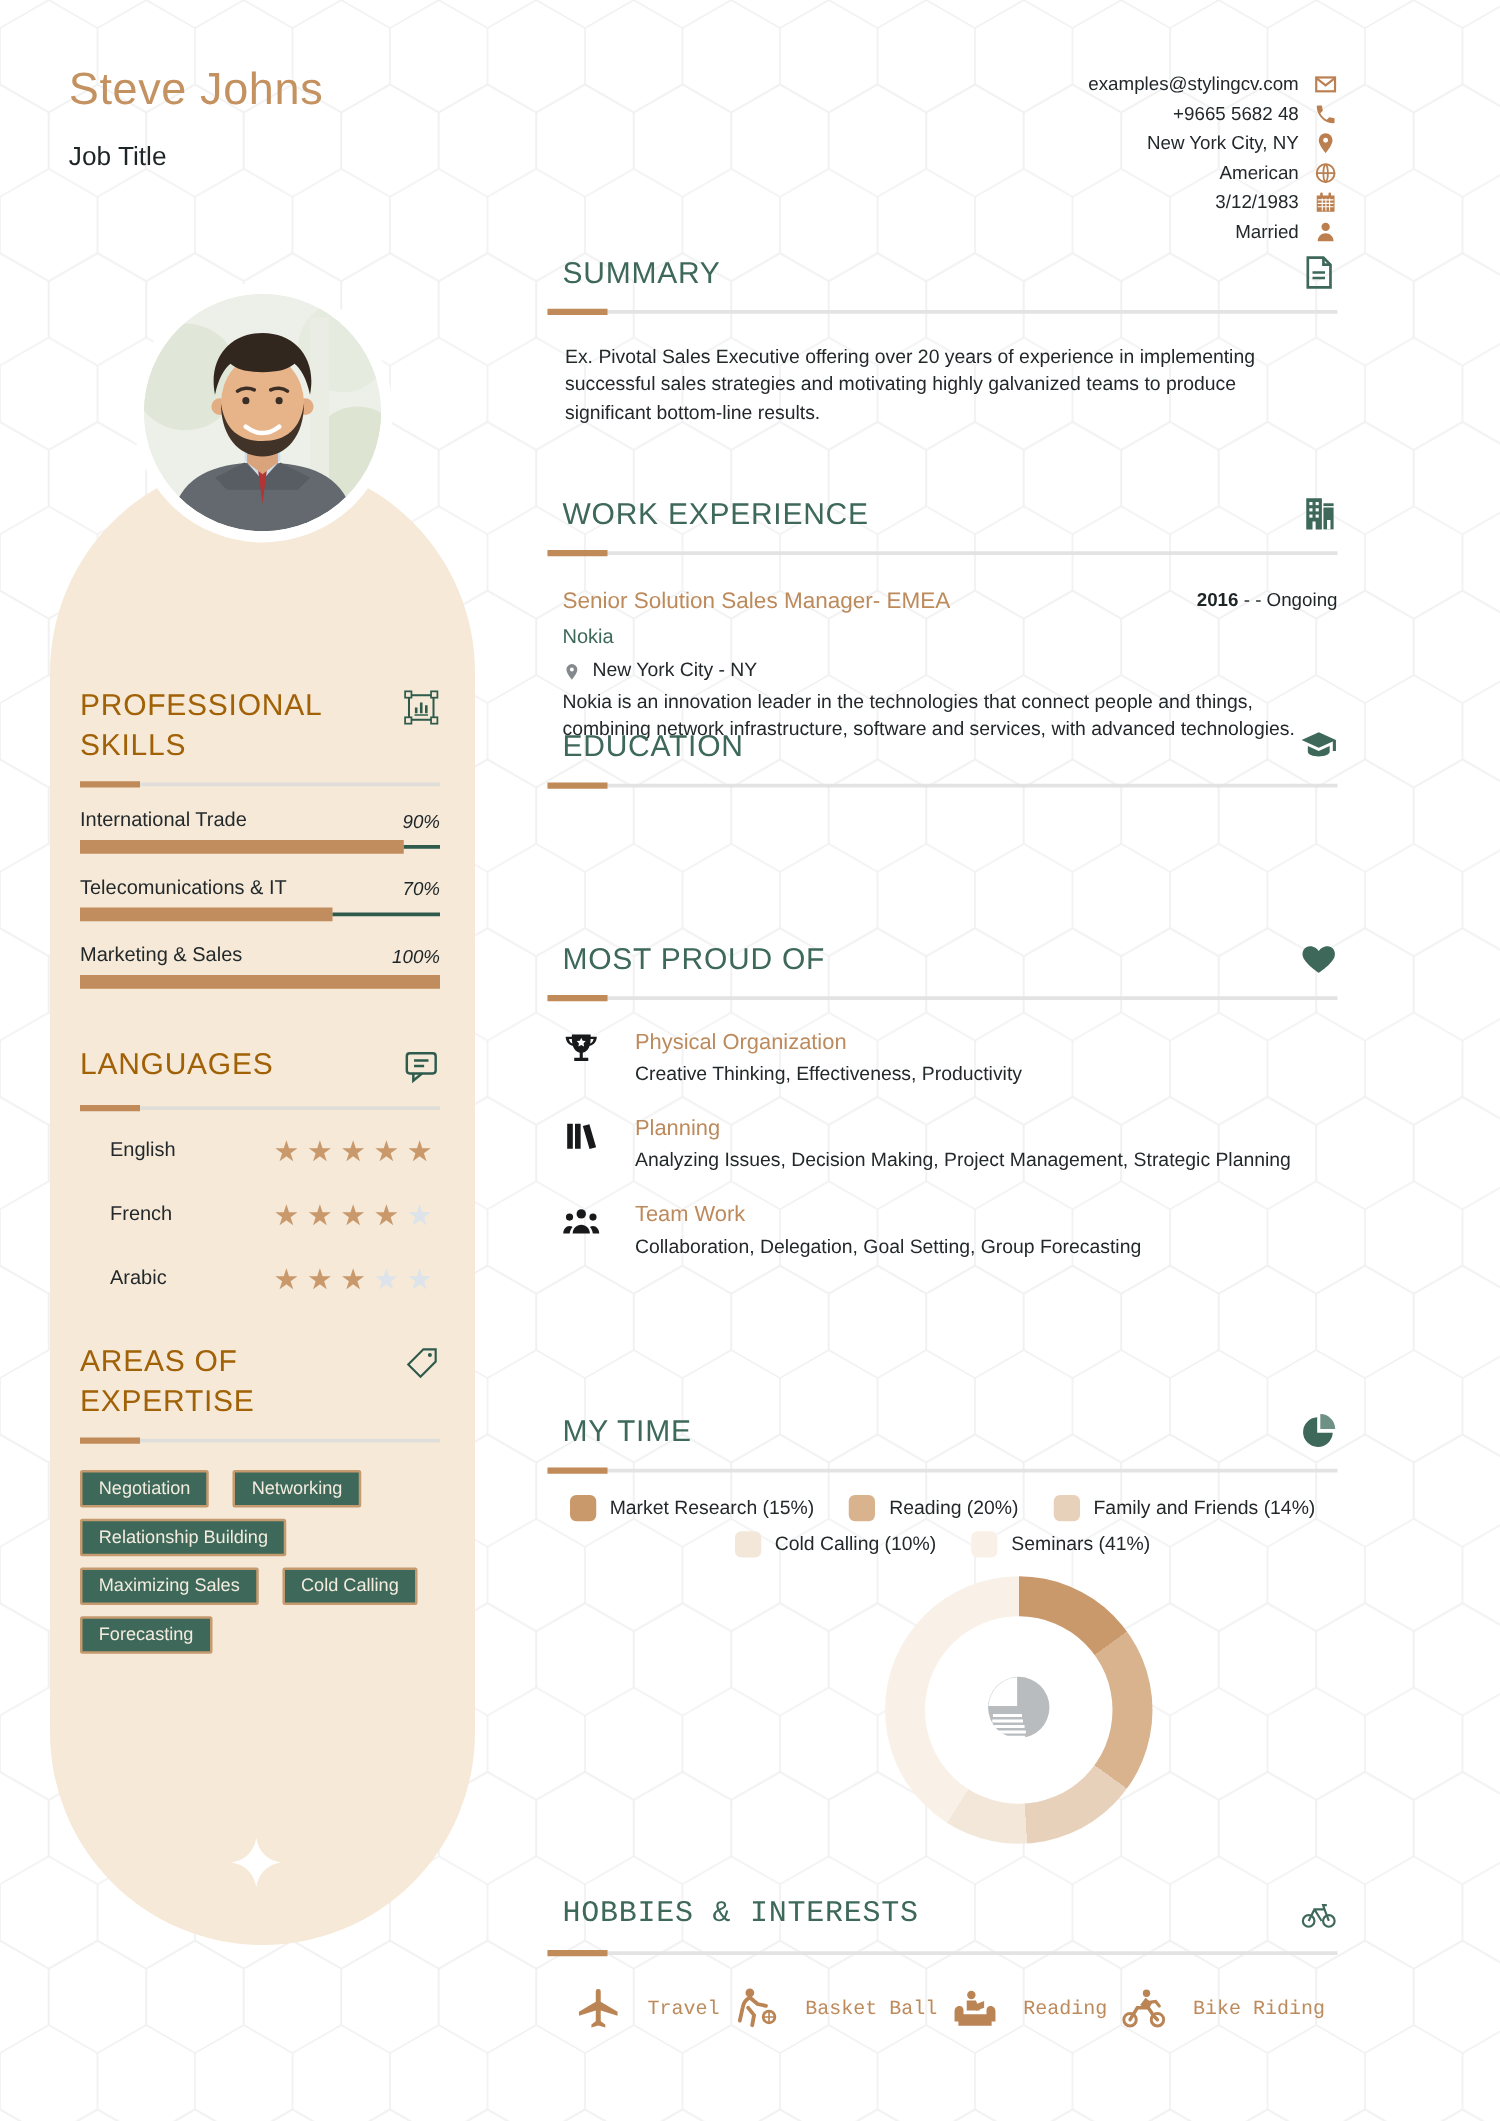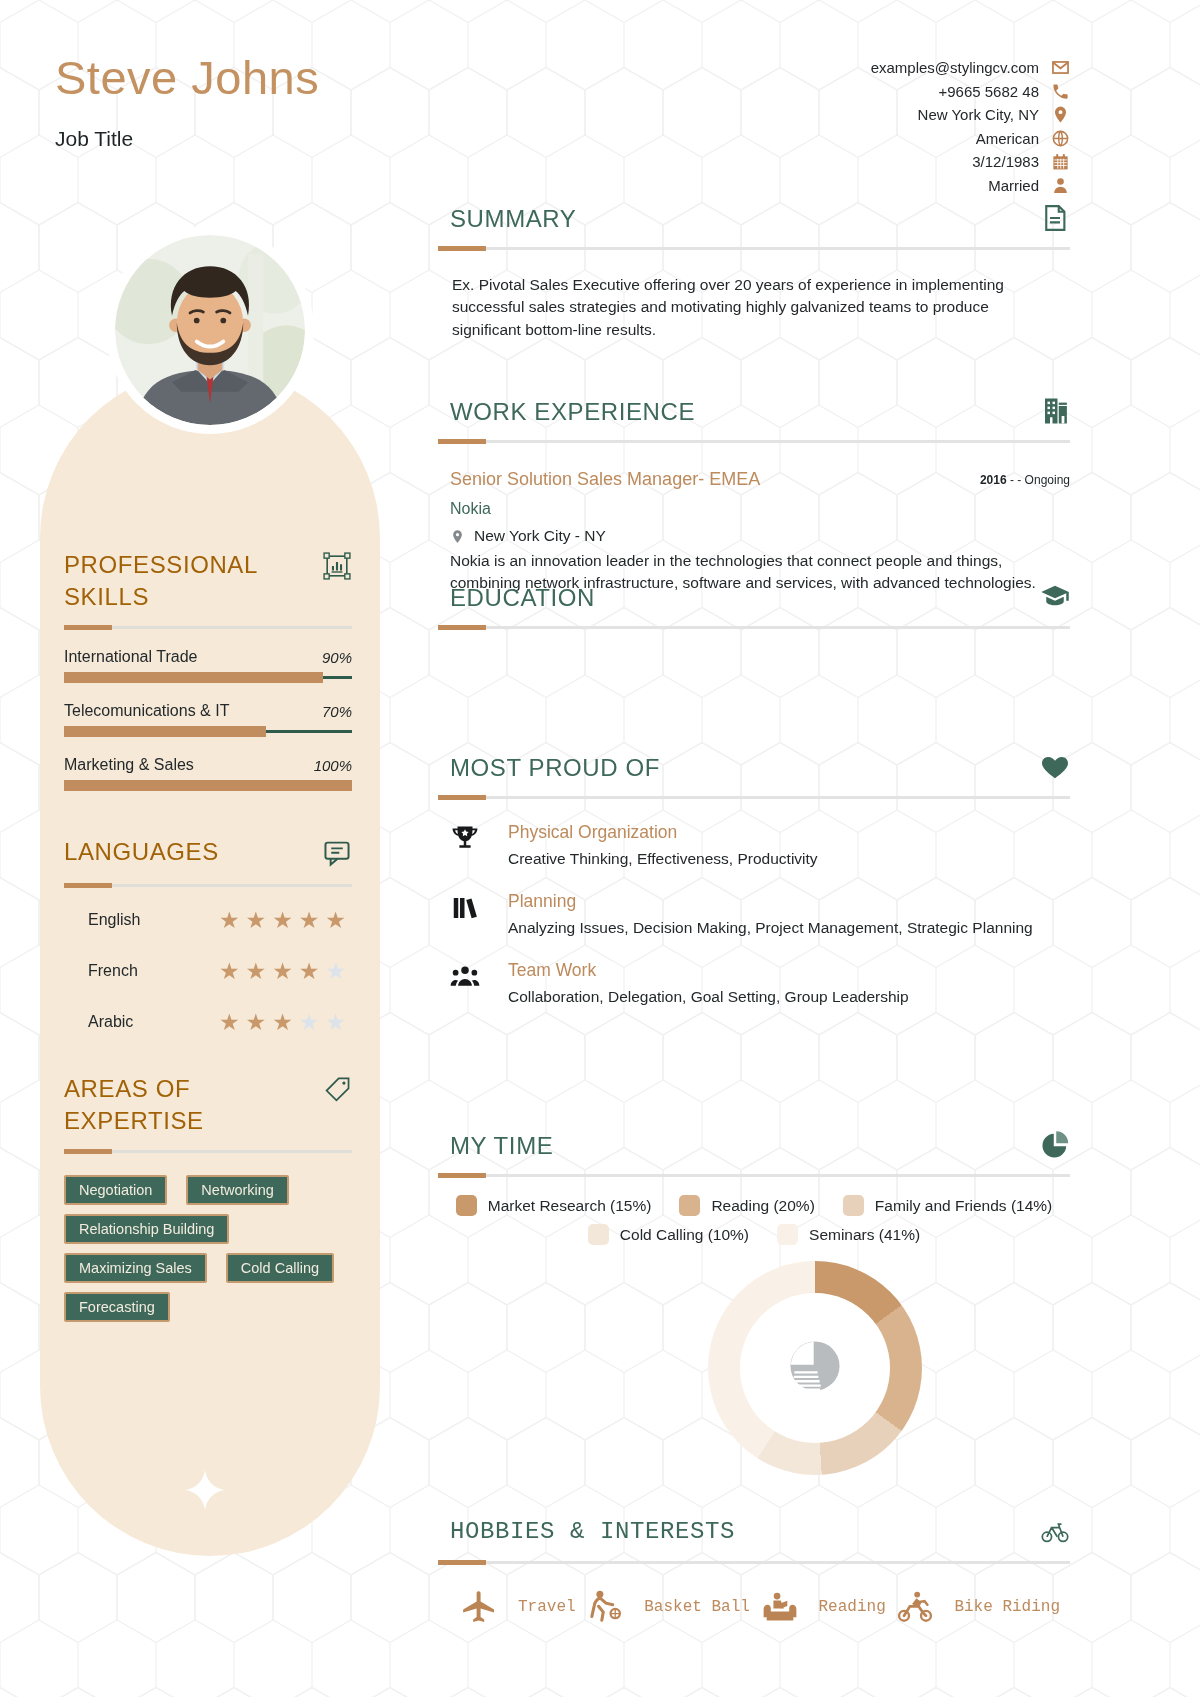--- a/index.html
+++ b/index.html
@@ -9,41 +9,41 @@
   
   .side-shape{position:absolute;left:40px;top:368px;width:340px;height:1188px;
               background:#f6e9d8;border-radius:175px;z-index:1;}
   .sparkle{position:absolute;left:185px;top:1470px;width:40px;height:40px;z-index:2;}
   
   .avatar{position:absolute;left:106px;top:226px;width:190px;height:190px;border-radius:50%;
           background:#fff;border:9px solid #fff;z-index:2;overflow:hidden;}
   .avatar svg{display:block;width:100%;height:100%;}
   
   .name-block{position:absolute;left:55px;top:50px;z-index:3;}
-  .name{font-size:47px;color:#c49161;font-weight:500;letter-spacing:.5px;}
+  .name{font-size:36px;color:#c49161;font-weight:500;letter-spacing:.5px;}
   .job-title{font-size:21px;color:#1e2527;margin-top:22px;}
   .contact{position:absolute;top:56px;right:130px;z-index:3;}
   .c-row{display:flex;justify-content:flex-end;align-items:center;gap:12px;height:23.5px;font-size:15px;}
   .c-row svg{width:19px;height:19px;color:#bb7f50;flex:none;}
   
   .right-col{position:absolute;left:438px;top:0;width:632px;z-index:2;}
   .sec{position:absolute;left:0;width:632px;}
   .sec-head{display:flex;justify-content:space-between;align-items:flex-start;padding-left:12px;}
   .sec-title{font-size:24px;color:#3d685a;font-weight:500;letter-spacing:.6px;line-height:1.3;}
   .sec-icon{color:#3d685a;flex:none;}
   .sec-icon svg{width:30px;height:30px;}
   .divider{position:relative;height:3px;margin-top:10px;background:#e3e3e3;}
   .divider i{position:absolute;left:0;top:-1px;width:48px;height:5px;background:#c08a59;}
   #sec-summary{top:203px;} #sec-work{top:396px;} #sec-education{top:582px;}
   #sec-proud{top:752px;} #sec-mytime{top:1130px;} #sec-hobbies{top:1516px;font-family:Liberation Mono, monospace;}
   .summary-text{margin:24px 0 0 14px;width:600px;font-size:15.5px;line-height:1.45;}
   
   .entry-head{display:flex;justify-content:space-between;align-items:center;padding-left:12px;margin-top:26px;}
   .entry-title{color:#bd8a5c;font-size:18px;}
-  .entry-date{font-size:12px;white-space:nowrap;color:#1e2527;}
+  .entry-date{font-size:15px;white-space:nowrap;color:#1e2527;}
   .entry-date b{font-weight:700;}
   .company{color:#3d685a;font-size:16px;margin:10px 0 0 12px;}
   .loc{display:flex;align-items:center;gap:9px;margin:9px 0 0 12px;font-size:15.5px;}
   .loc svg{width:15px;height:15px;color:#84898d;flex:none;}
   .desc{margin:5px 0 0 12px;font-size:15.5px;line-height:1.4;}
   
   .proud-item{display:flex;gap:24px;padding-left:12px;margin-top:23px;}
   .proud-item:first-of-type{margin-top:28px;}
   .proud-ico{width:34px;flex:none;color:#17191b;padding-top:2px;}
   .proud-ico svg{width:30px;height:30px;}
@@ -309,21 +309,21 @@
               <circle cx="12" cy="6.5" r="3"></circle>
               <path d="M6.5 19c0-3 2.5-5.5 5.5-5.5s5.5 2.5 5.5 5.5z"></path>
               <circle cx="4.5" cy="8.5" r="2.3"></circle>
               <path d="M.5 19c0-2.6 1.8-4.7 4-4.7.7 0 1.4.2 2 .6-1 1.1-1.7 2.5-1.9 4.1H.5z"></path>
               <circle cx="19.5" cy="8.5" r="2.3"></circle>
               <path d="M23.5 19c0-2.6-1.8-4.7-4-4.7-.7 0-1.4.2-2 .6 1 1.1 1.7 2.5 1.9 4.1h4.1z"></path>
             </svg>
         </div>
         <div>
           <div class="proud-title">Team Work</div>
-          <div class="proud-desc">Collaboration, Delegation, Goal Setting, Group Leadership</div>
+          <div class="proud-desc">Collaboration, Delegation, Goal Setting, Group Forecasting</div>
         </div>
       </div>
     </section>
 
     <section class="sec" id="sec-mytime">
       <div class="sec-head">
         <div class="sec-title">MY TIME</div>
         <div class="sec-icon">
           <svg viewBox="0 0 24 24">
               <path fill="currentColor" d="M11 3.05A9.5 9.5 0 1 0 20.95 13H11V3.05z"></path>

